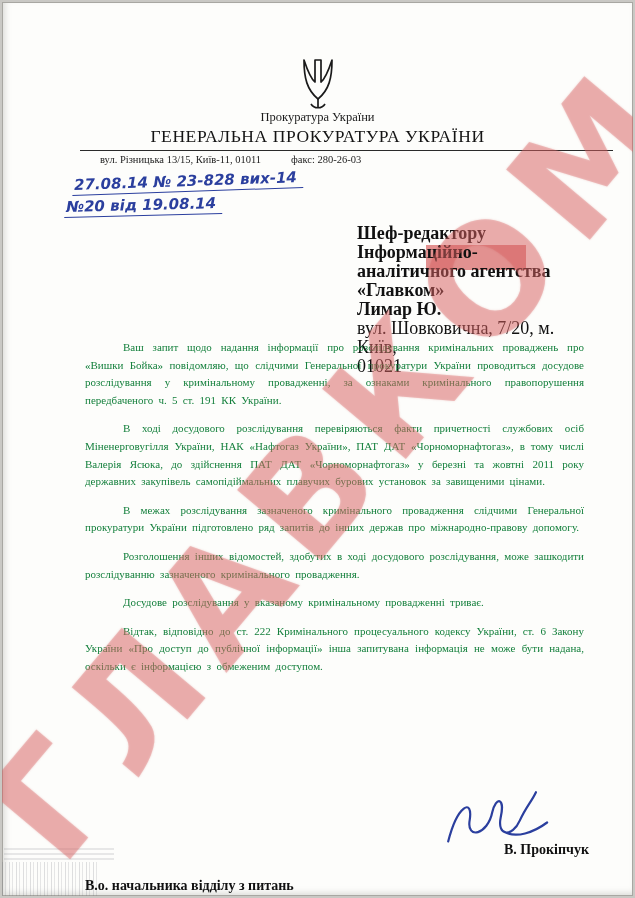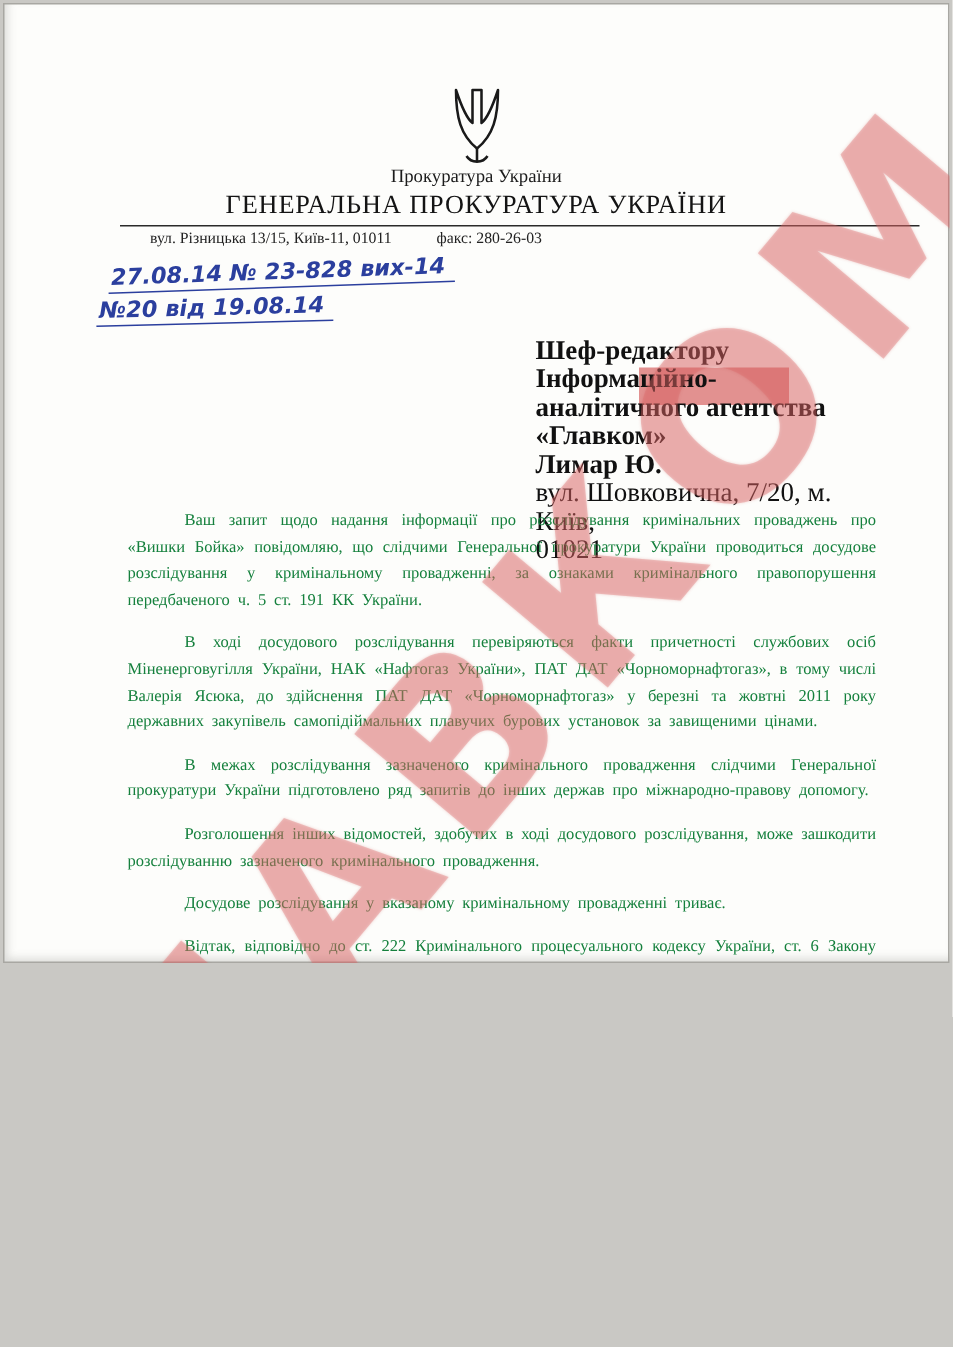--- a/index.html
+++ b/index.html
@@ -4,21 +4,21 @@
 <style>
   html,body{margin:0;padding:0;}
   body{
     width:635px;height:898px;
     background:#c9c8c4;
     font-family:"Liberation Serif", serif;
     overflow:hidden;
   }
   .page{
     position:relative;
-    width:631px;height:640px;
+    width:631px;height:894px;
     margin:2px;
     background:#fdfdfb;
     box-shadow:inset 0 0 0 1px #a8a7a2, inset 3px -3px 6px rgba(120,120,115,.25);
     overflow:hidden;
   }
   
   .emblem{
     position:absolute;left:0;right:0;top:56px;
     display:flex;justify-content:center;
   }

